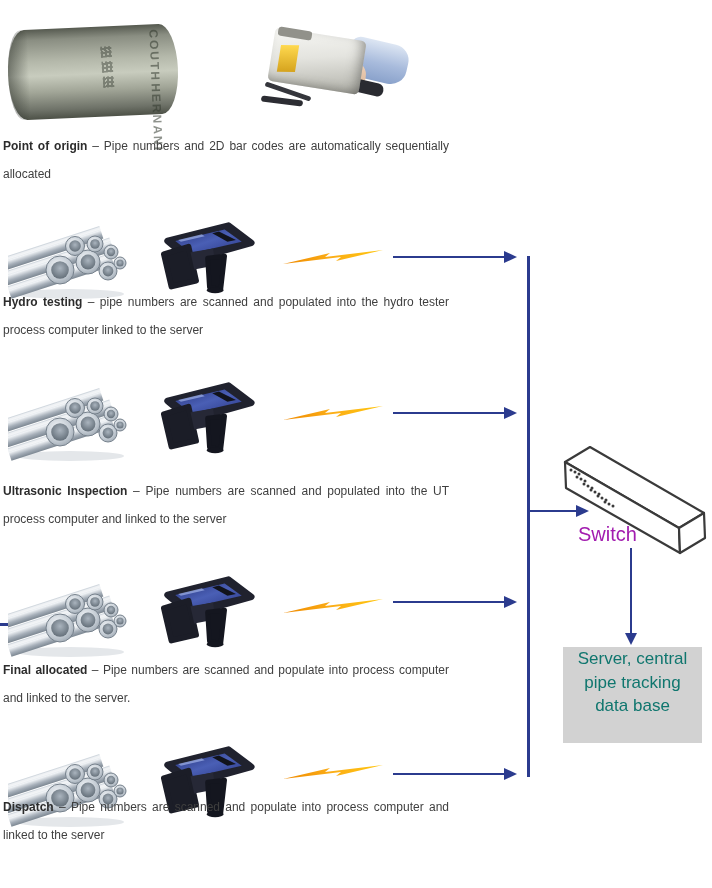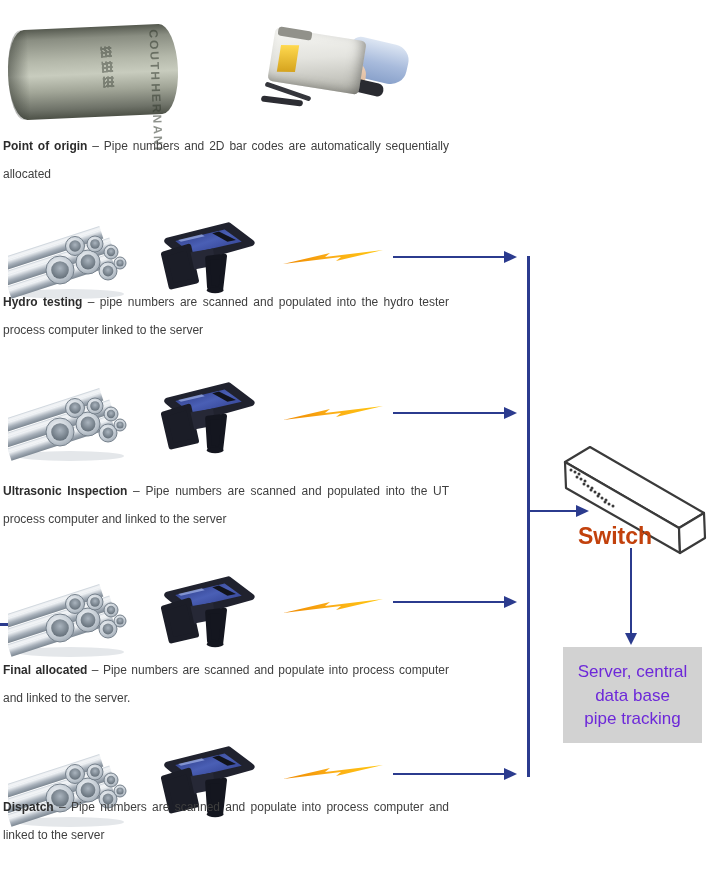--- a/index.html
+++ b/index.html
@@ -64,25 +64,25 @@
     transform:rotate(9deg);
     box-shadow:inset -10px 0 12px -6px rgba(90,90,85,.55),inset 0 -8px 10px -6px rgba(90,90,85,.45);}
   .mk-top{position:absolute;left:22px;top:1px;width:34px;height:9px;border-radius:3px;background:#91918a;transform:rotate(9deg);}
   .mk-label{position:absolute;left:23px;top:17px;width:18px;height:27px;
     background:linear-gradient(180deg,#ffd94f,#d5a31e);transform:rotate(9deg) skewY(-8deg);}
   .mk-prong1{position:absolute;left:8px;top:61px;width:48px;height:5px;border-radius:3px;background:#35363c;transform:rotate(19deg);}
   .mk-prong2{position:absolute;left:5px;top:70px;width:42px;height:6px;border-radius:3px;background:#2c2d33;transform:rotate(7deg);}
   
   .art{position:absolute;}
   
-  .switch-label{position:absolute;left:578px;top:523px;font-size:23px;color:#c2410c;font-weight:bold;}
+  .switch-label{position:absolute;left:578px;top:523px;font-size:20px;color:#a21caf;}
   .server-box{
     position:absolute;left:563px;top:647px;width:139px;height:96px;
-    background:#d2d2d2;color:#6d28d9;text-align:center;
-    font-size:17px;line-height:23.5px;box-sizing:border-box;padding-top:13px;
+    background:#d2d2d2;color:#0f766e;text-align:center;
+    font-size:17px;line-height:23.5px;box-sizing:border-box;
   }
 </style>
 </head>
 <body>
 
 <svg width="0" height="0" style="position:absolute" aria-hidden="true">
   <defs>
     <linearGradient id="tubeG" x1="0" y1="0" x2="0" y2="1">
       <stop offset="0" stop-color="#cfd6dd"></stop>
         <stop offset="0.35" stop-color="#eff2f5"></stop>
@@ -285,15 +285,15 @@
       <circle cx="61" cy="68" r="1.5"></circle>
   </g>
 </svg>
 
 <div class="switch-label">Switch</div>
 
 <div class="v-arrow" style="left:629.7px;top:548px;height:86px"></div>
 
 <div class="server-box">
   <div>Server, central</div>
+  <div>pipe tracking</div>
   <div>data base</div>
-  <div>pipe tracking</div>
 </div>
 
 </body></html>

